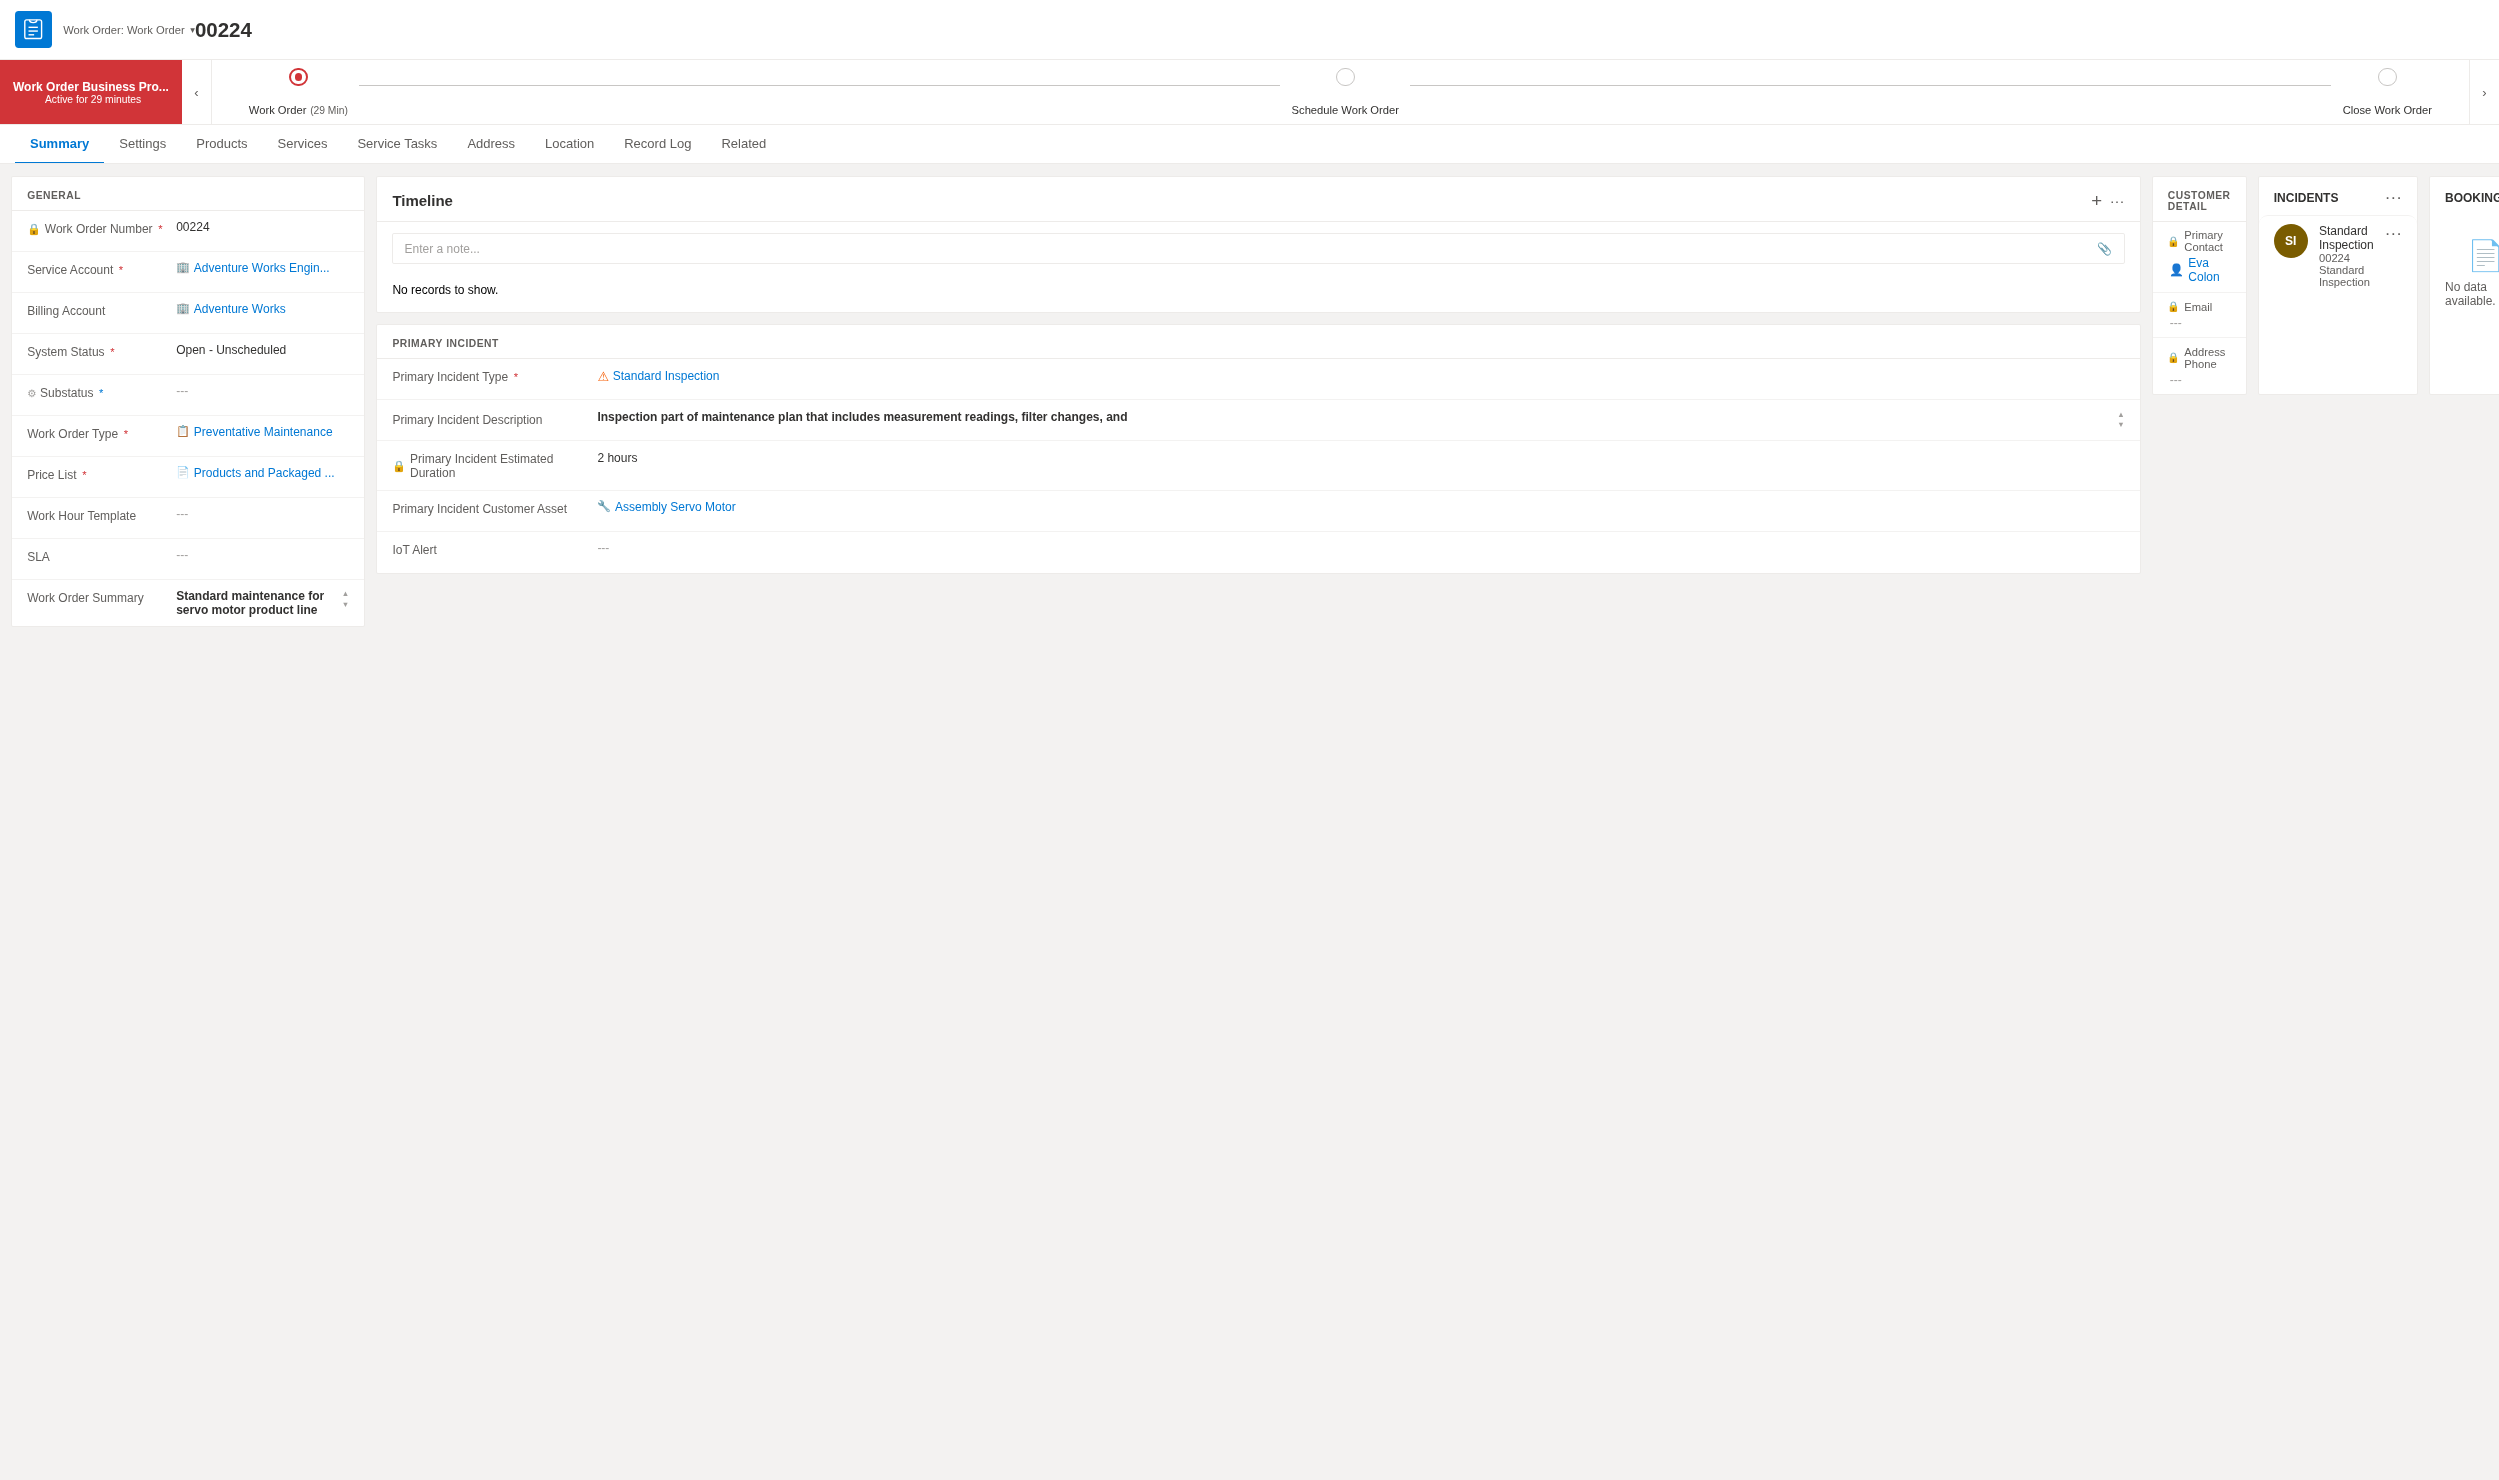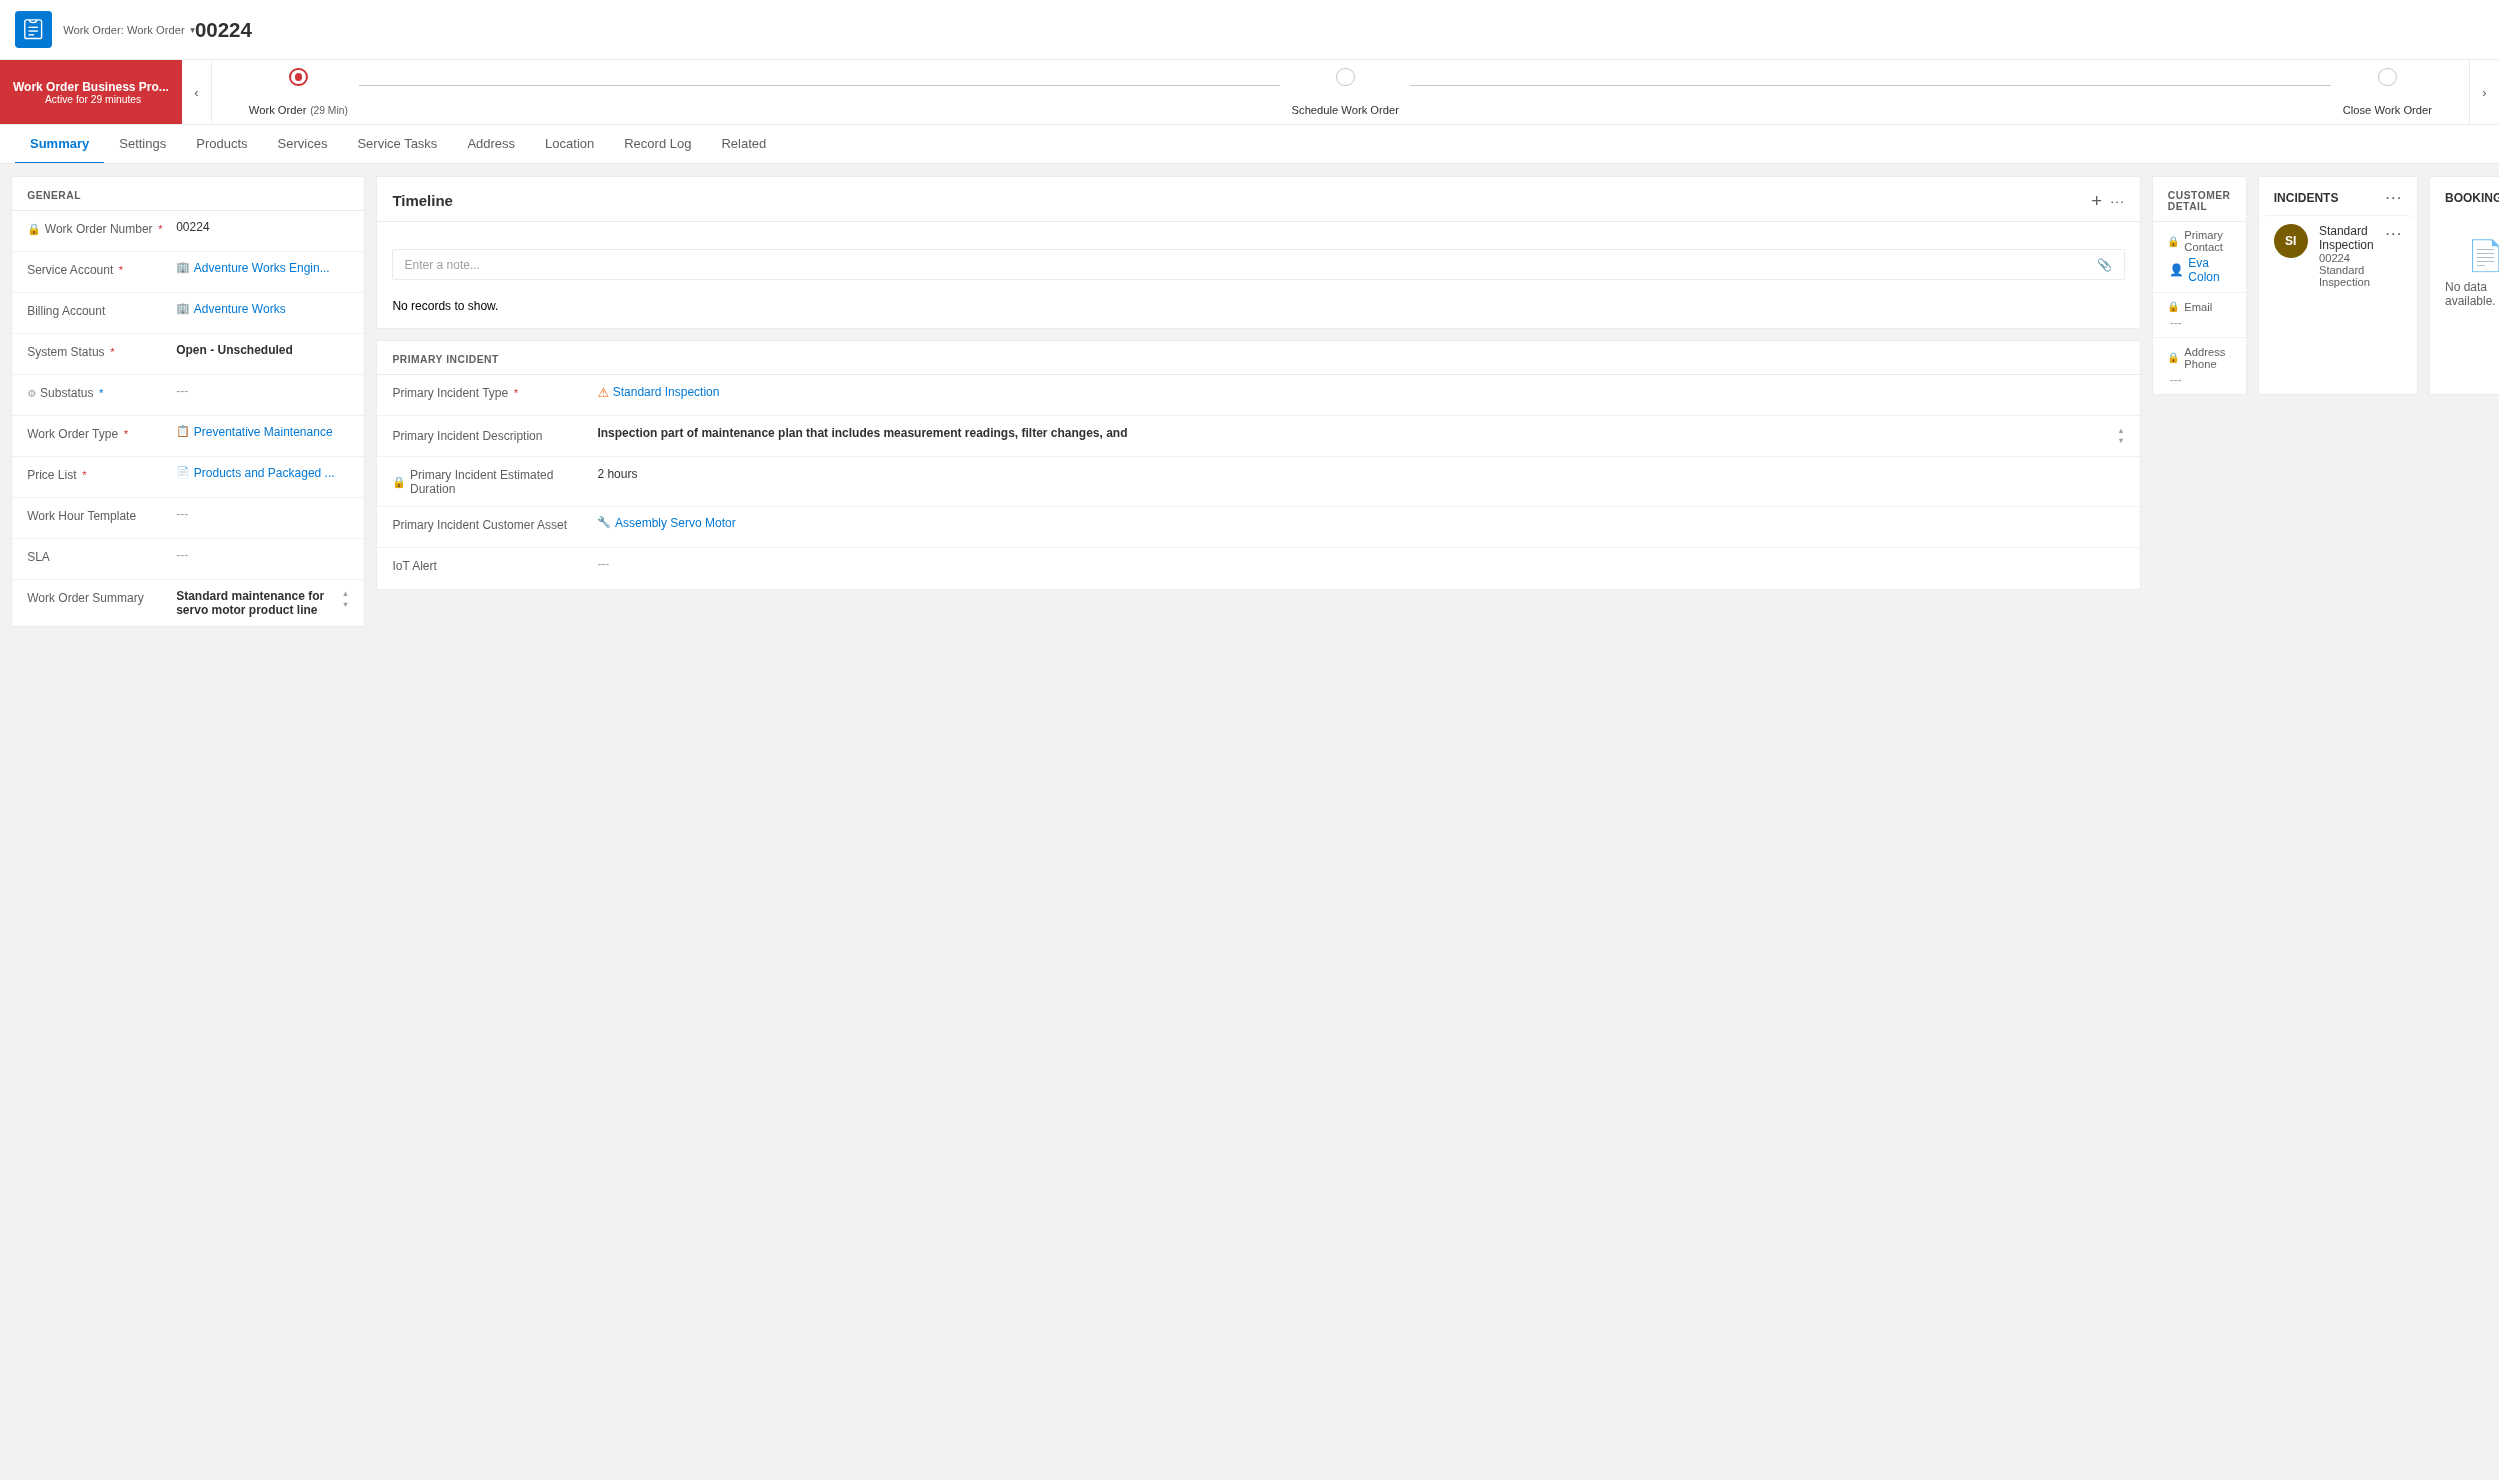--- a/index.html
+++ b/index.html
@@ -180,21 +180,21 @@
     .form-value {
       flex: 1;
       font-size: 12px;
       color: #323130;
       display: flex;
       align-items: flex-start;
       gap: 3.7px;
     }
     .form-value.link { color: #0078d4; cursor: pointer; }
     .form-value .entity-icon { font-size: 11.2px; color: #0078d4; }
-    .form-value.bold { font-weight: 700; text-align: right; }
+    .form-value.bold { font-weight: 400; text-align: right; }
     .form-value.multiline {
       flex-direction: column;
     }
     .scroll-indicator {
       display: flex;
       flex-direction: column;
       justify-content: center;
       margin-left: 3.7px;
       gap: 1.9px;
     }
@@ -218,21 +218,20 @@
       width: 100%;
       border: 0.9px solid #edebe9;
       border-radius: 1.9px;
       padding: 7.5px 11.2px;
       font-size: 12px;
       color: #a19f9d;
       display: flex;
       align-items: center;
       justify-content: space-between;
       background: #fff;
-      margin-top: 16px;
     }
     .timeline-empty { padding: 7.5px 15px 15px; font-size: 12px; color: #000000; }
 
     
     .incident-card { }
     .incident-section-title {
       font-size: 10.3px;
       font-weight: 600;
       letter-spacing: 0.5px;
       color: #605e5c;

